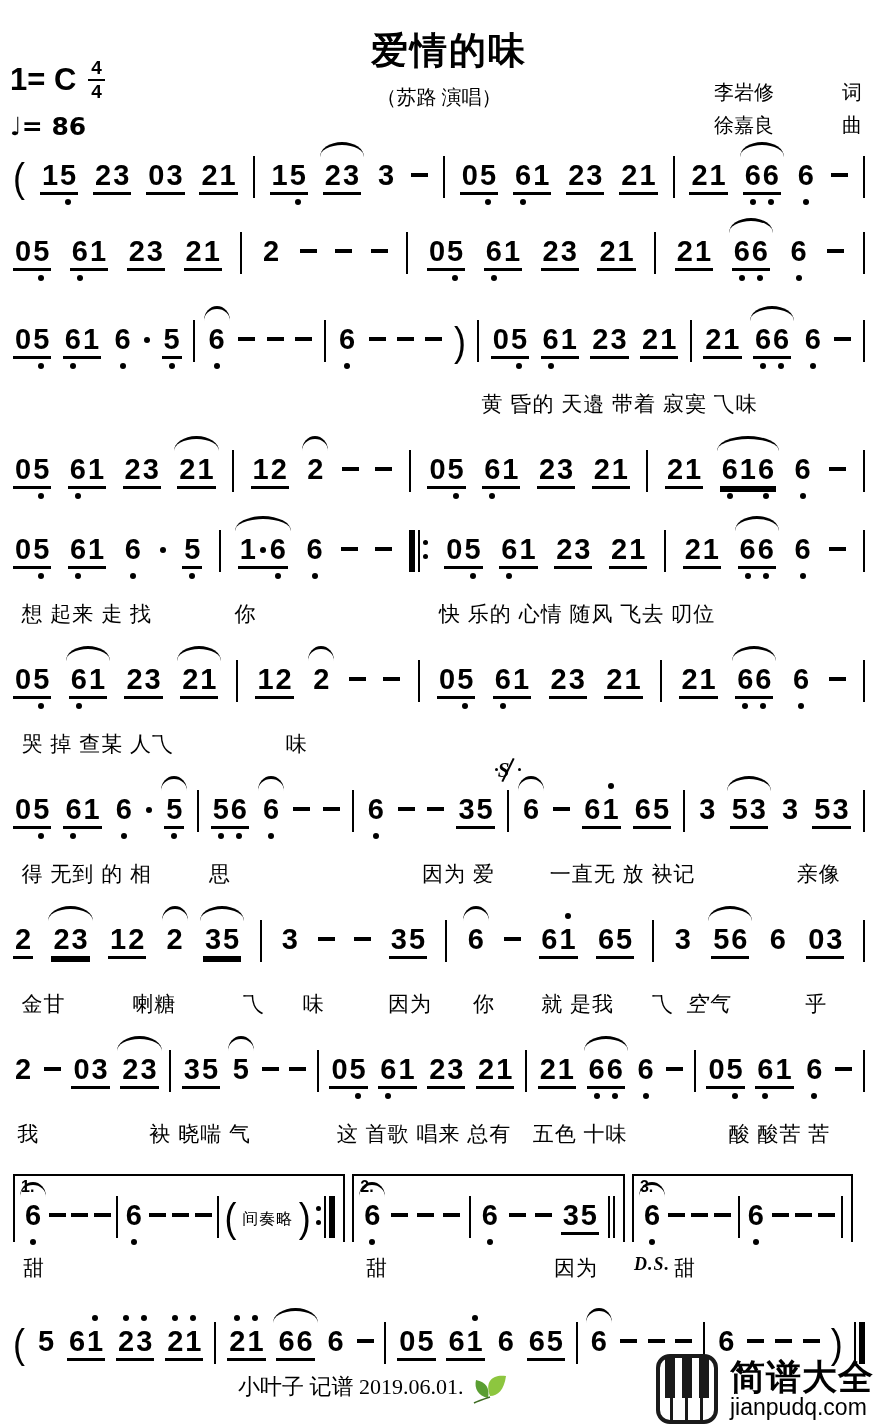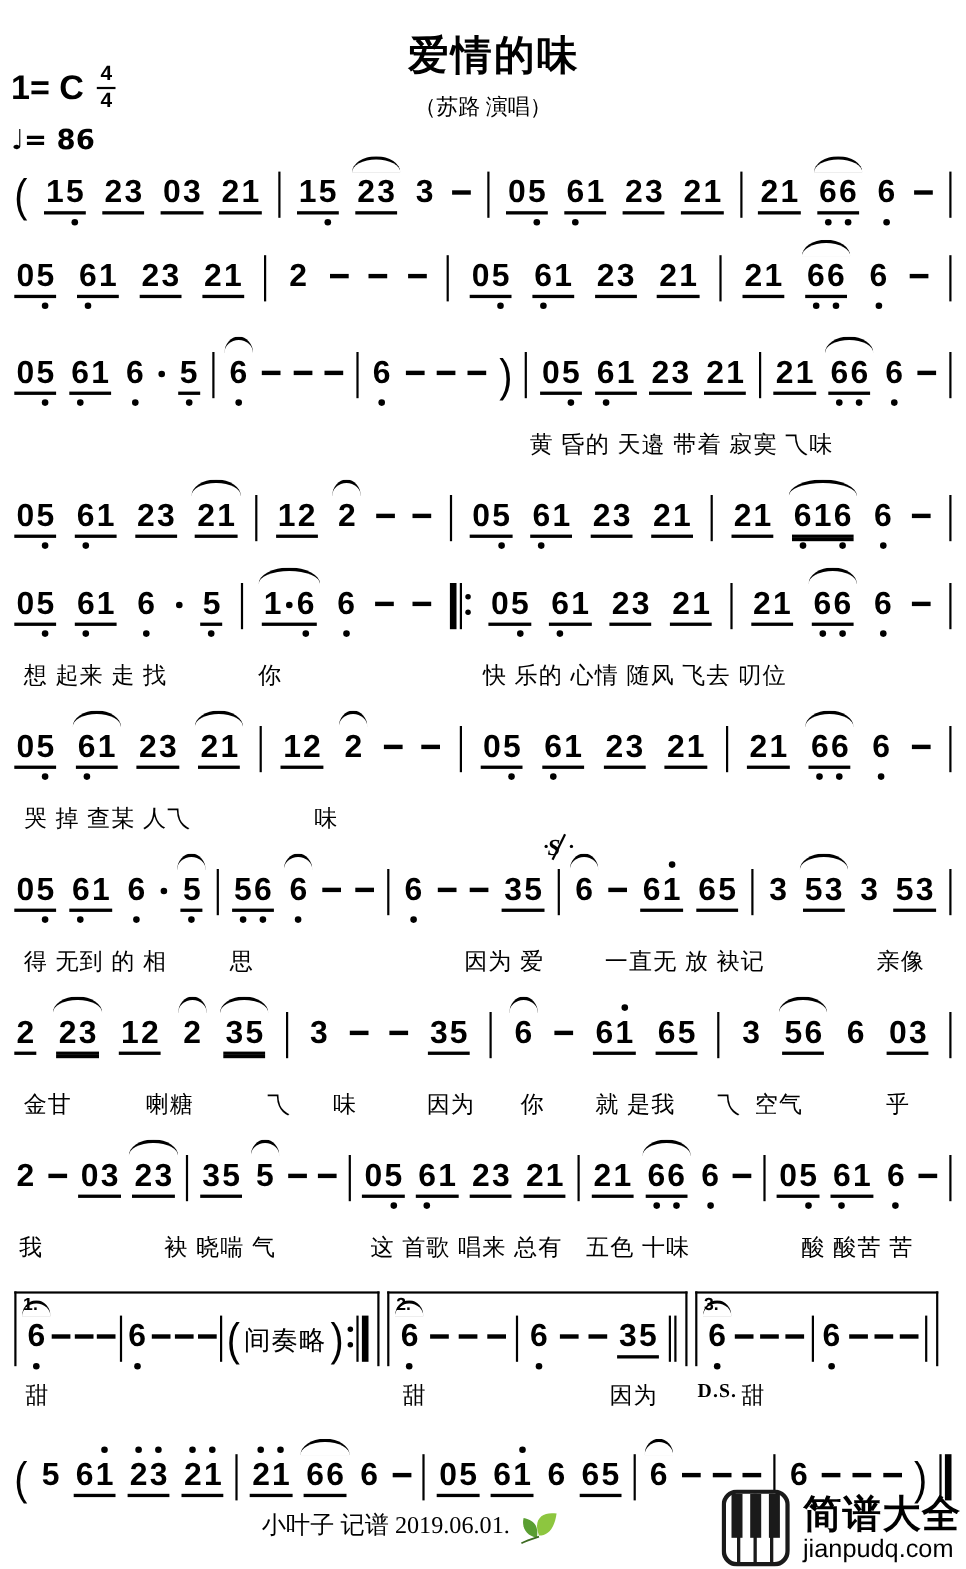--- a/index.html
+++ b/index.html
@@ -18,21 +18,21 @@
   .frac .fden{padding-top:1px;}
   .tempo{font-size:25px;font-weight:bold;margin-top:10px;font-family:"DejaVu Sans",sans-serif;}
   .credits{position:absolute;top:76px;right:16px;font-size:20px;
            font-family:"Liberation Serif",serif;}
   .credit-row{display:flex;justify-content:space-between;width:148px;line-height:1.65;}
   
   .score{position:absolute;top:158px;left:13px;right:13px;}
   .nrow{display:flex;justify-content:space-between;align-items:flex-start;height:48px;}
   .lrow{position:relative;height:32px;margin-top:18px;font-size:21px;}
   .lyr{position:absolute;top:2px;white-space:nowrap;letter-spacing:1px;}
-  .ds{font-family:"Liberation Serif",serif;font-weight:bold;font-size:18px;}
+  .ds{font-family:"Liberation Serif",serif;font-style:italic;font-weight:bold;font-size:18px;}
   .mb1{margin-bottom:28px}.mb2{margin-bottom:40px}.mb3{margin-bottom:32px}
   .g{position:relative;display:inline-flex;align-items:flex-start;padding:0 1px;}
   .d{position:relative;font-size:29px;line-height:34px;font-weight:bold;padding:0 1px;}
   .u1{border-bottom:3px solid #000;}
   .u2{border-bottom:3px solid #000;}
   .u2::after{content:"";position:absolute;left:0;right:0;bottom:-6px;height:3px;background:#000;}
   .bd{position:absolute;left:50%;transform:translateX(-50%);bottom:-13px;
       width:6px;height:6px;border-radius:50%;background:#000;}
   .ad{position:absolute;left:50%;transform:translateX(-50%);top:-9px;
       width:6px;height:6px;border-radius:50%;background:#000;}
@@ -40,21 +40,21 @@
        border-top:3px solid #000;border-radius:50% 50% 0 0/100% 100% 0 0;}
   .gaug{width:6px;height:6px;border-radius:50%;background:#000;margin:15px 3px 0;}
   .dash{width:17px;height:4px;background:#000;margin-top:15px;}
   .aug{width:6px;height:6px;border-radius:50%;background:#000;margin-top:15px;}
   .barwrap{position:relative;display:inline-flex;align-items:flex-start;gap:3px;margin-top:-2px;}
   .bar{width:2px;height:42px;background:#000;}
   .bar.thick{width:6px;}
   .rdots{display:flex;flex-direction:column;gap:9px;margin-top:10px;}
   .rdots i{width:5px;height:5px;border-radius:50%;background:#000;}
   .paren{font-size:36px;line-height:40px;font-weight:normal;transform:scaleY(1.15);}
-  .ttext{font-size:24px;line-height:42px;letter-spacing:1px;}
+  .ttext{font-size:16px;line-height:42px;letter-spacing:1px;}
   .segno{position:absolute;top:-32px;left:-9px;width:20px;height:26px;}
   .segno .sgS{font-family:"Liberation Serif",serif;font-style:italic;font-weight:bold;
               font-size:21px;line-height:24px;}
   .segno .sgline{position:absolute;left:9px;top:-1px;width:2px;height:26px;
                  background:#000;transform:rotate(26deg);}
   .segno .sgd1,.segno .sgd2{position:absolute;width:3px;height:3px;border-radius:50%;background:#000;}
   .segno .sgd1{left:-3px;top:10px;}.segno .sgd2{right:-3px;top:10px;}
   
   .voltas{display:flex;gap:7px;margin-top:14px;}
   .volta{position:relative;box-sizing:border-box;}
@@ -83,20 +83,30 @@
     <div class="keyrow">
       <span>1= C</span>
       <span class="frac">
         <span class="fnum">4</span>
         <span class="fden">4</span>
       </span>
     </div>
     <div class="tempo">♩= 86</div>
   </div>
 
+  <div class="credits">
+    <div class="credit-row">
+      <span>李岩修</span>
+      <span>词</span>
+    </div>
+    <div class="credit-row">
+      <span>徐嘉良</span>
+      <span>曲</span>
+    </div>
+  </div>
 
   <div class="score" id="score">
       <div class="line mb1">
         <div class="nrow">
           <span class="paren">(</span>
           <span class="g u1">
             <span class="d">1</span>
             <span class="d">5<span class="bd"></span></span>
           </span>
           <span class="g u1">
@@ -710,21 +720,21 @@
         </div>
         <div class="lrow">
           <span class="lyr" style="left: 1%;">金甘</span>
           <span class="lyr" style="left: 14%;">喇糖</span>
           <span class="lyr" style="left: 27%;">乁</span>
           <span class="lyr" style="left: 34%;">味</span>
           <span class="lyr" style="left: 44%;">因为</span>
           <span class="lyr" style="left: 54%;">你</span>
           <span class="lyr" style="left: 62%;">就 是我</span>
           <span class="lyr" style="left: 75%;">乁</span>
-          <span class="lyr" style="left: 79%;">空气</span>
+          <span class="lyr" style="left: 79%; font-style: italic;">空气</span>
           <span class="lyr" style="left: 93%;">乎</span>
         </div>
       </div>
       <div class="line mb3">
         <div class="nrow">
           <span class="g">
             <span class="d">2</span>
           </span>
           <span class="dash"></span>
           <span class="g u1">

